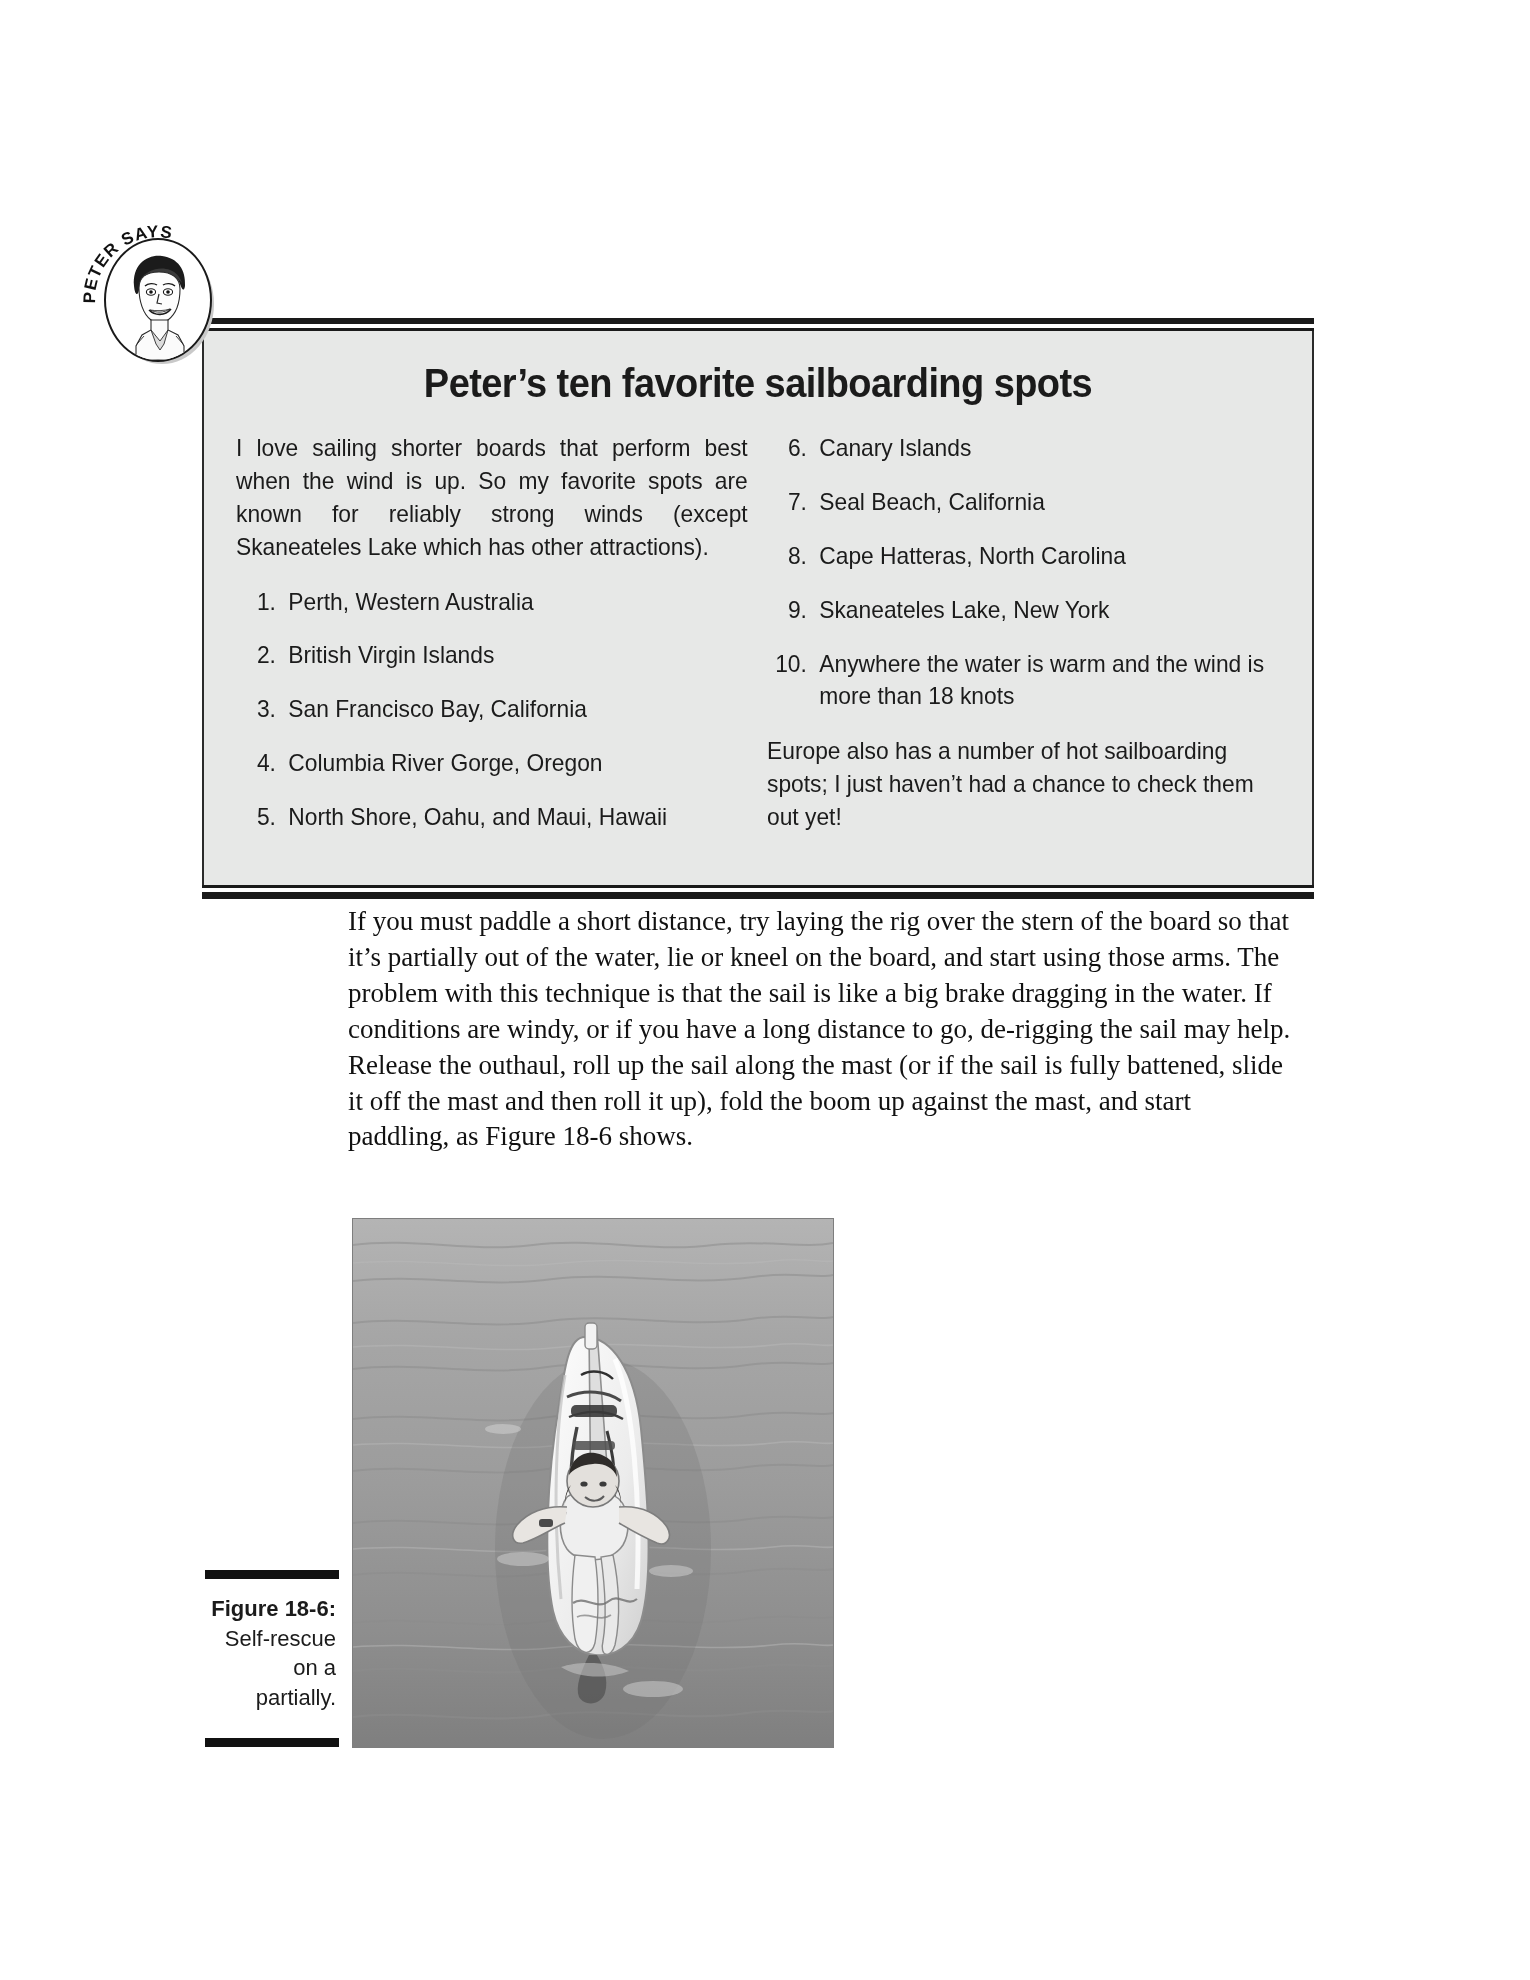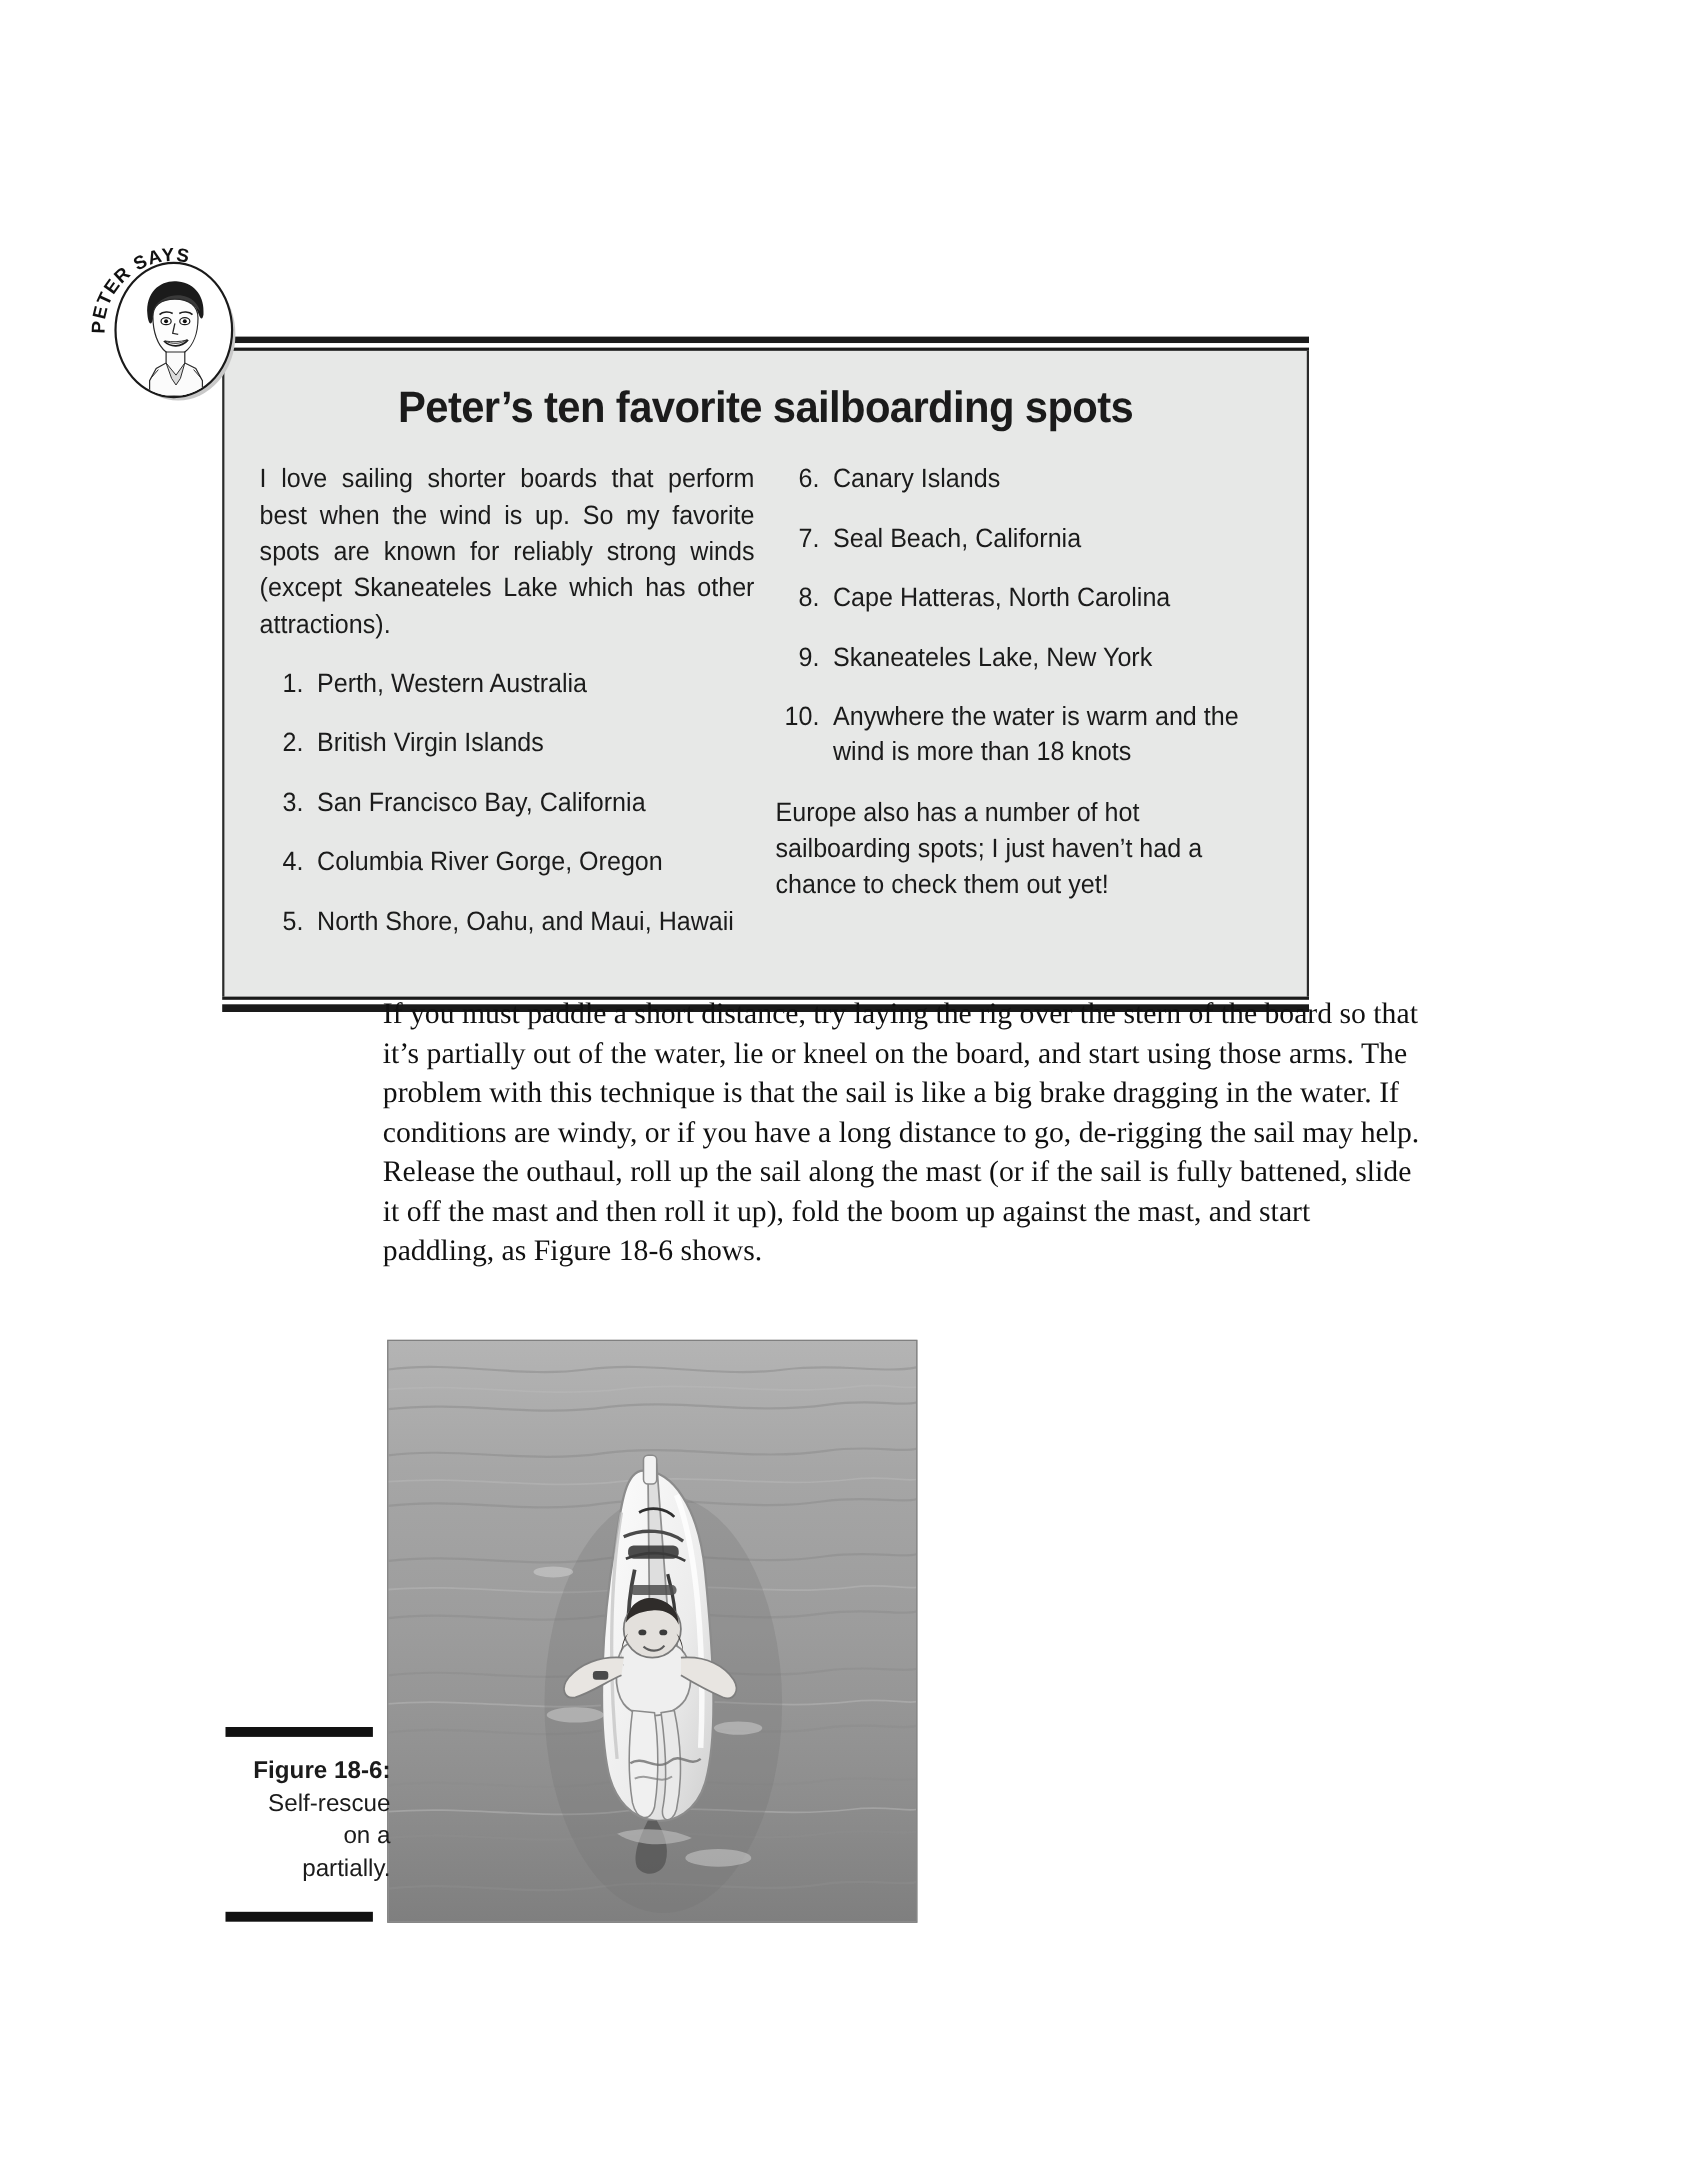--- a/index.html
+++ b/index.html
@@ -102,22 +102,22 @@
     font-size: 17px;
     letter-spacing: 1px;
     fill: #111111;
   }
   .portrait { position:absolute; left:0; top:0; width:104px; height:120px; }
 
   
   .sidebar {
     position: absolute;
     left: 202px;
-    top: 306px;
-    width: 988px;
+    top: 318px;
+    width: 1112px;
   }
   .sb-rule-top-thick {
     height: 6px;
     background: #1a1a1a;
   }
   .sb-rule-gap { height: 4px; background: #ffffff; }
   .sb-rule-thin { height: 3px; background: #1a1a1a; }
   .sb-body {
     background: #e7e8e7;
     border-left: 2px solid #2b2b2b;
@@ -224,21 +224,21 @@
   .figure-caption-rule-bot {
     position: absolute;
     left: 205px;
     top: 1738px;
     width: 134px;
     height: 9px;
     background: #111111;
   }
   .figure-caption {
     position: absolute;
-    left: 181px;
+    left: 162px;
     top: 1594px;
     width: 174px;
     text-align: right;
     font-family: "Liberation Sans", sans-serif;
     font-size: 22px;
     line-height: 1.35;
     color: #1b1b1b;
   }
   .figure-caption .fc-label { font-weight: bold; }
 </style>

